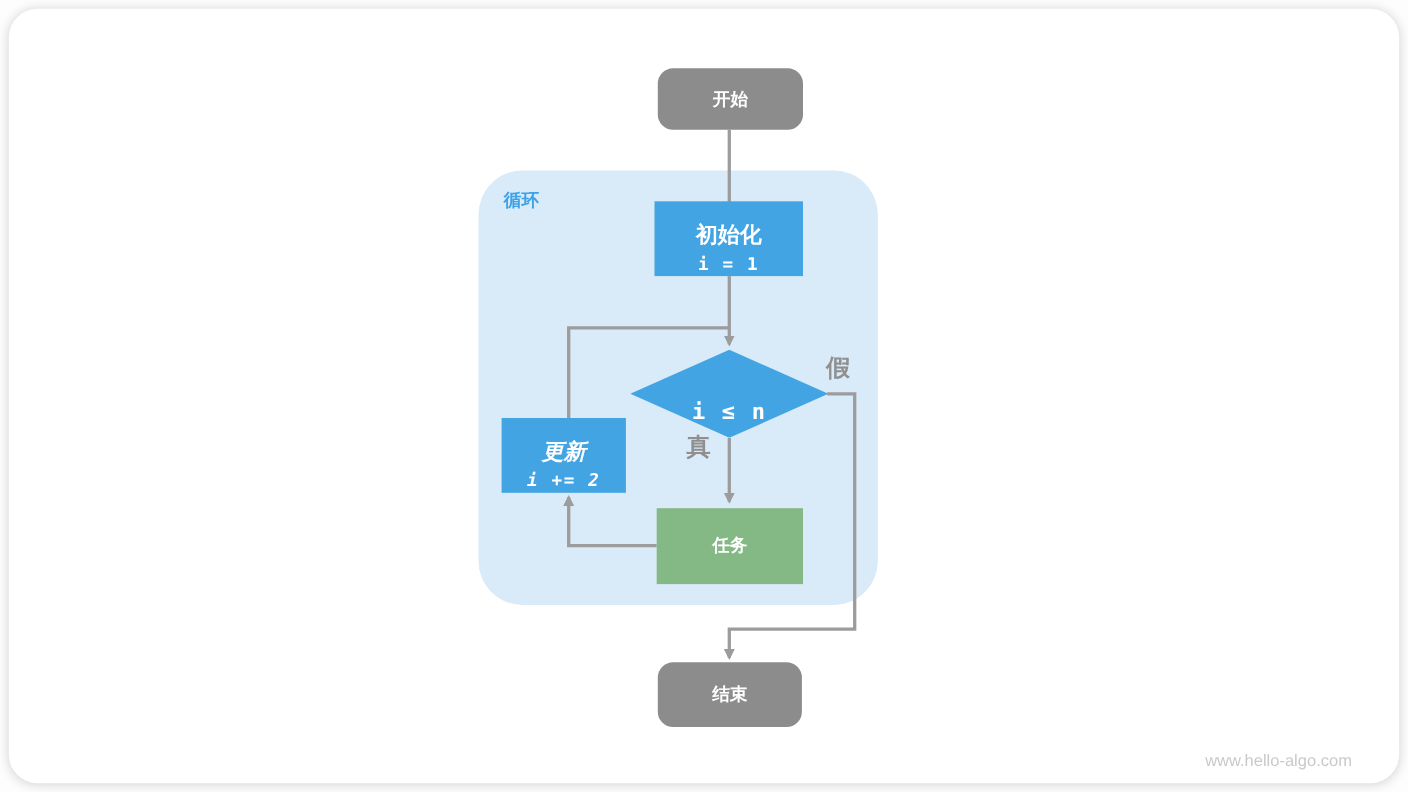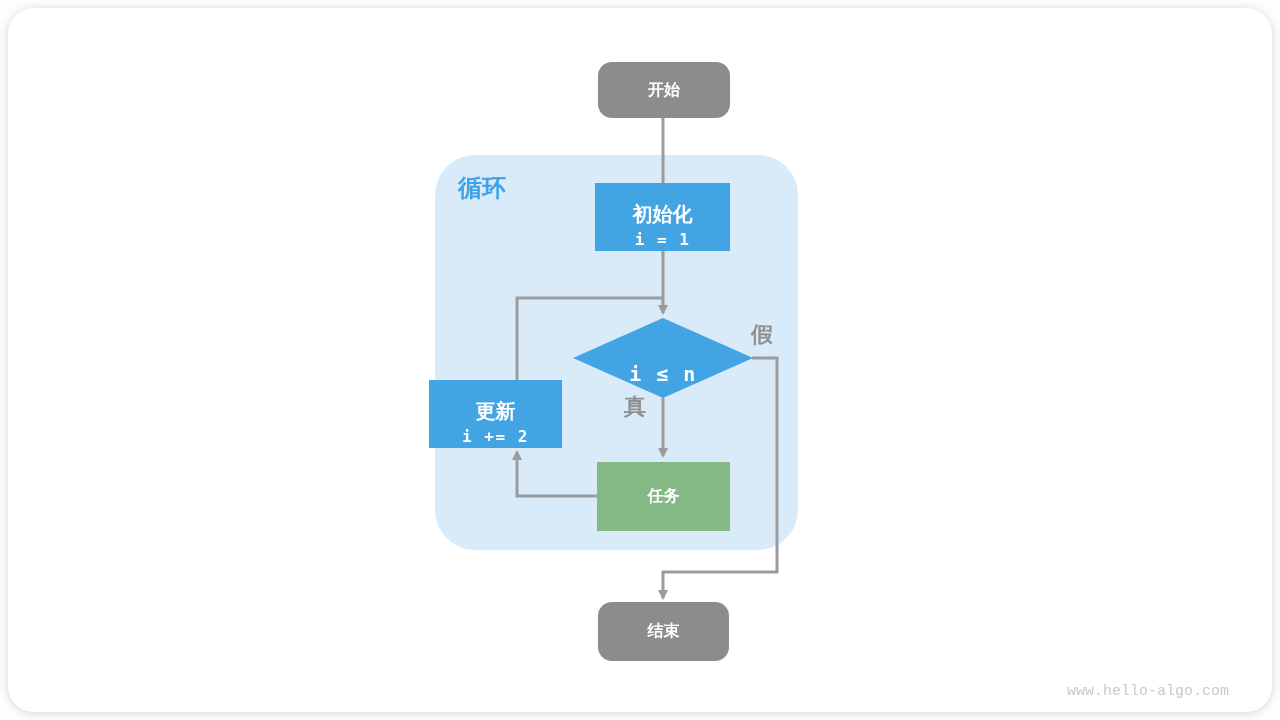--- a/index.html
+++ b/index.html
@@ -20,54 +20,54 @@
     position:absolute;left:8px;top:8px;width:1264px;height:704px;
     background:#ffffff;border-radius:26px;
     box-shadow:0 1px 10px rgba(0,0,0,0.16);
   }
   .loop-container{
     position:absolute;left:427px;top:147px;width:363px;height:395px;
     background:var(--loop-bg);border-radius:40px;
   }
   .loop-label{
     position:absolute;left:23px;top:17px;
-    font-size:24px;font-weight:bold;color:var(--loop-label-color);
+    font-size:16px;font-weight:bold;color:var(--loop-label-color);
   }
   svg.edges{position:absolute;left:0;top:0;width:1280px;height:720px;pointer-events:none;}
   svg.edges path{stroke:var(--arrow);stroke-width:3;fill:none;}
   svg.edges .ah{fill:var(--arrow);}
   .node{
     position:absolute;display:flex;flex-direction:column;
     align-items:center;justify-content:center;
     color:#ffffff;font-weight:bold;text-align:center;
   }
   .node .node-title{font-size:20px;line-height:26px;margin-top:20px;}
   .node .node-label{font-size:16px;}
   .code{
     font-family:"DejaVu Sans Mono","Liberation Mono",monospace;
     font-weight:bold;font-size:16px;line-height:26px;letter-spacing:1.5px;
   }
   .node-start{left:590px;top:54px;width:132px;height:56px;border-radius:14px;background:var(--box-gray);}
   .node-end{left:590px;top:594px;width:131px;height:59px;border-radius:14px;background:var(--box-gray);}
   .node-init{left:587px;top:175px;width:135px;height:68px;background:var(--box-blue);}
-  .node-update{left:421px;top:372px;width:133px;height:68px;background:var(--box-blue);}
+  .node-update{left:448px;top:372px;width:113px;height:68px;background:var(--box-blue);font-style:italic;}
   .node-task{left:589px;top:454px;width:133px;height:69px;background:var(--box-green);}
   .node-diamond{
     left:565px;top:310px;width:180px;height:80px;background:var(--box-blue);
     clip-path:polygon(50% 0%,100% 50%,50% 100%,0% 50%);
   }
   .node-diamond .code{font-size:20px;margin-top:32px;}
   .edge-label{
     position:absolute;font-size:22px;font-weight:bold;color:var(--edge-label-color);
   }
   .edge-label-true{left:616px;top:384px;}
   .edge-label-false{left:743px;top:312px;}
   .watermark{
     position:absolute;right:43px;top:675px;
-    font-family:Liberation Mono, monospace;
+    font-family:Liberation Sans, sans-serif;
     font-size:15px;color:var(--watermark-color);
   }
 </style>
 </head>
 <body>
 
 <div class="stage">
   <div class="card">
 
     <div class="loop-container">

